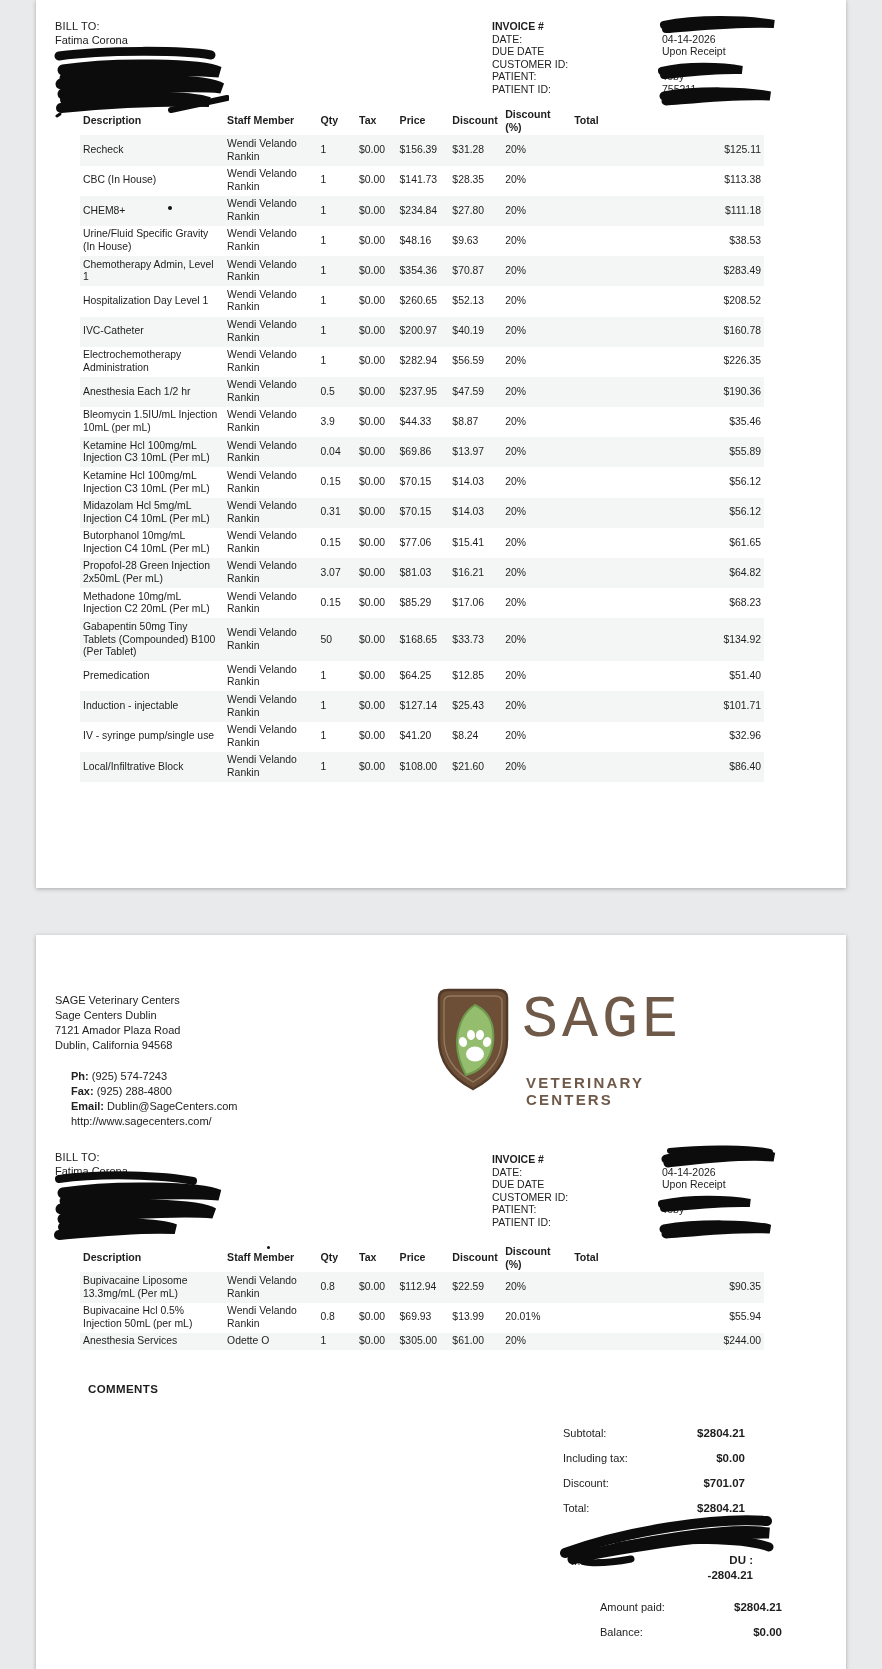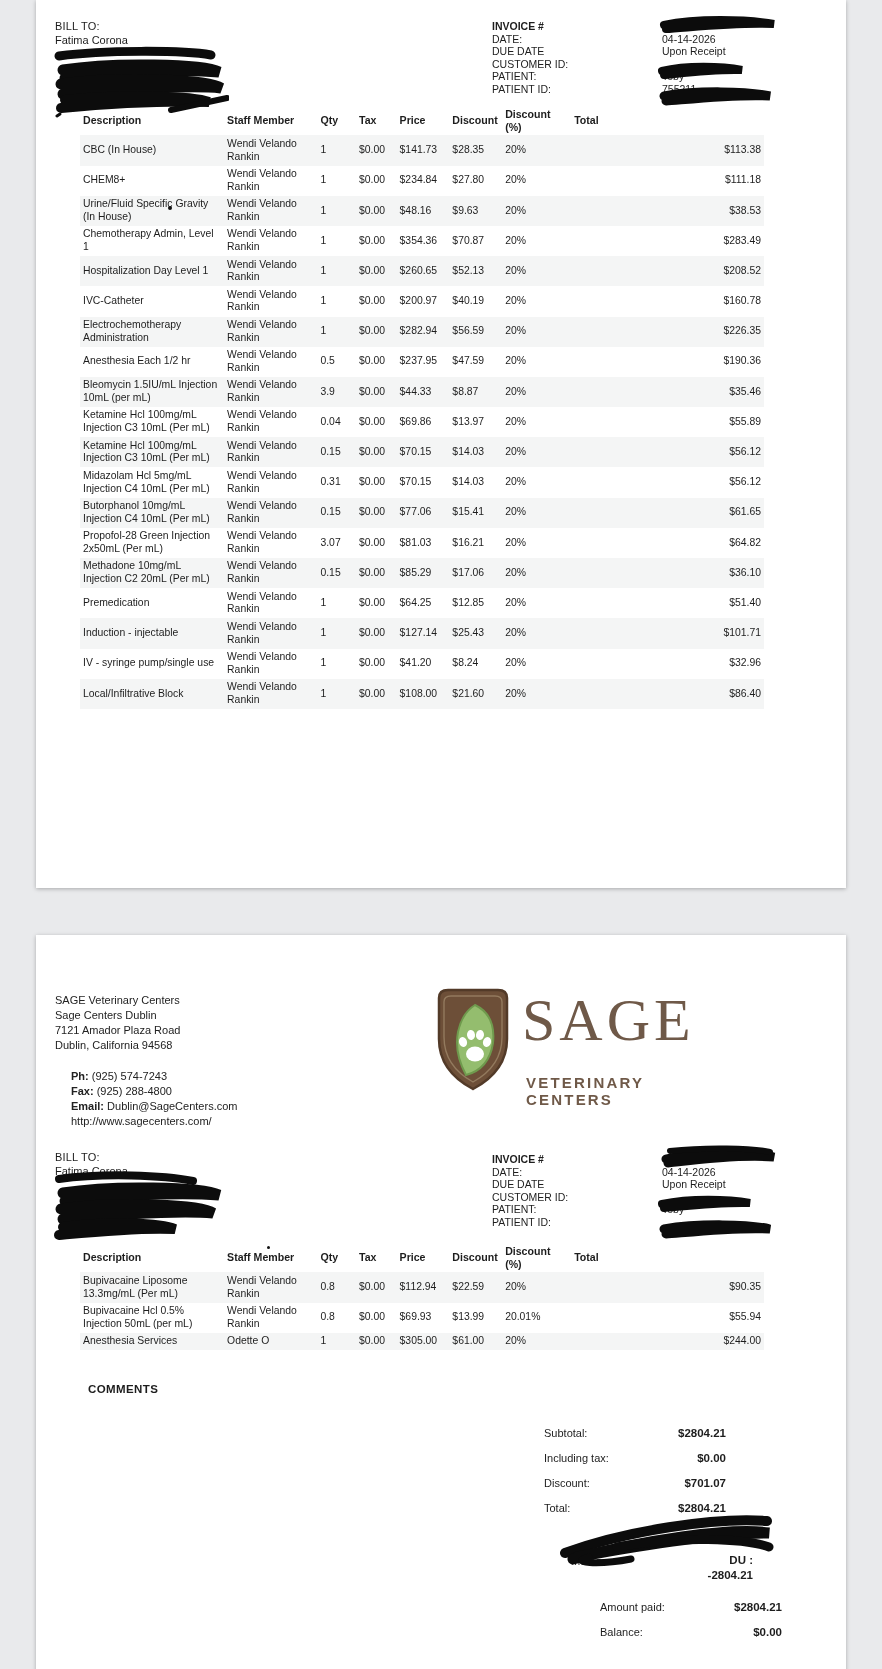--- a/index.html
+++ b/index.html
@@ -30,21 +30,21 @@
   table.items td{vertical-align:middle;padding:2.4px 3px}
   table.items tbody tr:nth-child(odd){background:#f4f5f5}
   .c-desc{width:142px}.c-staff{width:92px}.c-qty{width:38px}.c-tax{width:40px}
   .c-price{width:52px}.c-disc{width:52px}.c-pct{width:68px}
   .c-total{width:190px;text-align:right}
   table.items td.c-total{text-align:right}
 
   
   .company{font-size:11px;line-height:15px;color:#222}
   .contact{font-size:11px;line-height:15px;color:#222}
-  .logo-name{font-family:Liberation Serif, serif;font-size:60px;letter-spacing:4px;
+  .logo-name{font-family:Liberation Mono, monospace;font-size:60px;letter-spacing:4px;
     color:#6f5948;line-height:1}
   .logo-tag{font-size:15px;font-weight:bold;letter-spacing:2.2px;color:#6f5948}
   .comments{font-size:11.5px;font-weight:bold;letter-spacing:.4px}
 
   
   .totals{width:182px}
   .trow{display:flex;justify-content:space-between;align-items:baseline;margin-bottom:13px}
   .tlabel{font-size:11px}
   .tvalue{font-size:11.5px;font-weight:bold}
   .payline{position:relative;width:182px;height:64px}
@@ -115,20 +115,30 @@
         <th class="c-qty">Qty</th>
         <th class="c-tax">Tax</th>
         <th class="c-price">Price</th>
         <th class="c-disc">Discount</th>
         <th class="c-pct">Discount (%)</th>
         <th class="c-total">Total</th>
       </tr>
     </thead>
     <tbody>
         <tr>
+          <td class="c-desc">Recheck</td>
+          <td class="c-staff">Wendi Velando Rankin</td>
+          <td class="c-qty">1</td>
+          <td class="c-tax">$0.00</td>
+          <td class="c-price">$156.39</td>
+          <td class="c-disc">$31.28</td>
+          <td class="c-pct">20%</td>
+          <td class="c-total">$125.11</td>
+        </tr>
+        <tr>
           <td class="c-desc">CBC (In House)</td>
           <td class="c-staff">Wendi Velando Rankin</td>
           <td class="c-qty">1</td>
           <td class="c-tax">$0.00</td>
           <td class="c-price">$141.73</td>
           <td class="c-disc">$28.35</td>
           <td class="c-pct">20%</td>
           <td class="c-total">$113.38</td>
         </tr>
         <tr>
@@ -262,21 +272,31 @@
           <td class="c-total">$64.82</td>
         </tr>
         <tr>
           <td class="c-desc">Methadone 10mg/mL Injection C2 20mL (Per mL)</td>
           <td class="c-staff">Wendi Velando Rankin</td>
           <td class="c-qty">0.15</td>
           <td class="c-tax">$0.00</td>
           <td class="c-price">$85.29</td>
           <td class="c-disc">$17.06</td>
           <td class="c-pct">20%</td>
-          <td class="c-total">$36.10</td>
+          <td class="c-total">$68.23</td>
+        </tr>
+        <tr>
+          <td class="c-desc">Gabapentin 50mg Tiny Tablets (Compounded) B100 (Per Tablet)</td>
+          <td class="c-staff">Wendi Velando Rankin</td>
+          <td class="c-qty">50</td>
+          <td class="c-tax">$0.00</td>
+          <td class="c-price">$168.65</td>
+          <td class="c-disc">$33.73</td>
+          <td class="c-pct">20%</td>
+          <td class="c-total">$134.92</td>
         </tr>
         <tr>
           <td class="c-desc">Premedication</td>
           <td class="c-staff">Wendi Velando Rankin</td>
           <td class="c-qty">1</td>
           <td class="c-tax">$0.00</td>
           <td class="c-price">$64.25</td>
           <td class="c-disc">$12.85</td>
           <td class="c-pct">20%</td>
           <td class="c-total">$51.40</td>
@@ -442,21 +462,21 @@
           <td class="c-pct">20%</td>
           <td class="c-total">$244.00</td>
         </tr>
       </tbody>
   </table>
 
   <span class="ink-dot" style="left:231px;top:311px;width:3px;height:3px"></span>
 
   <div class="comments abs" style="left:52px;top:448px">COMMENTS</div>
 
-  <div class="totals abs" style="left:508px;top:492px">
+  <div class="totals abs" style="left:527px;top:492px">
       <div class="trow">
         <span class="tlabel">Subtotal:</span>
         <span class="tvalue">$2804.21</span>
       </div>
       <div class="trow">
         <span class="tlabel">Including tax:</span>
         <span class="tvalue">$0.00</span>
       </div>
       <div class="trow">
         <span class="tlabel">Discount:</span>

